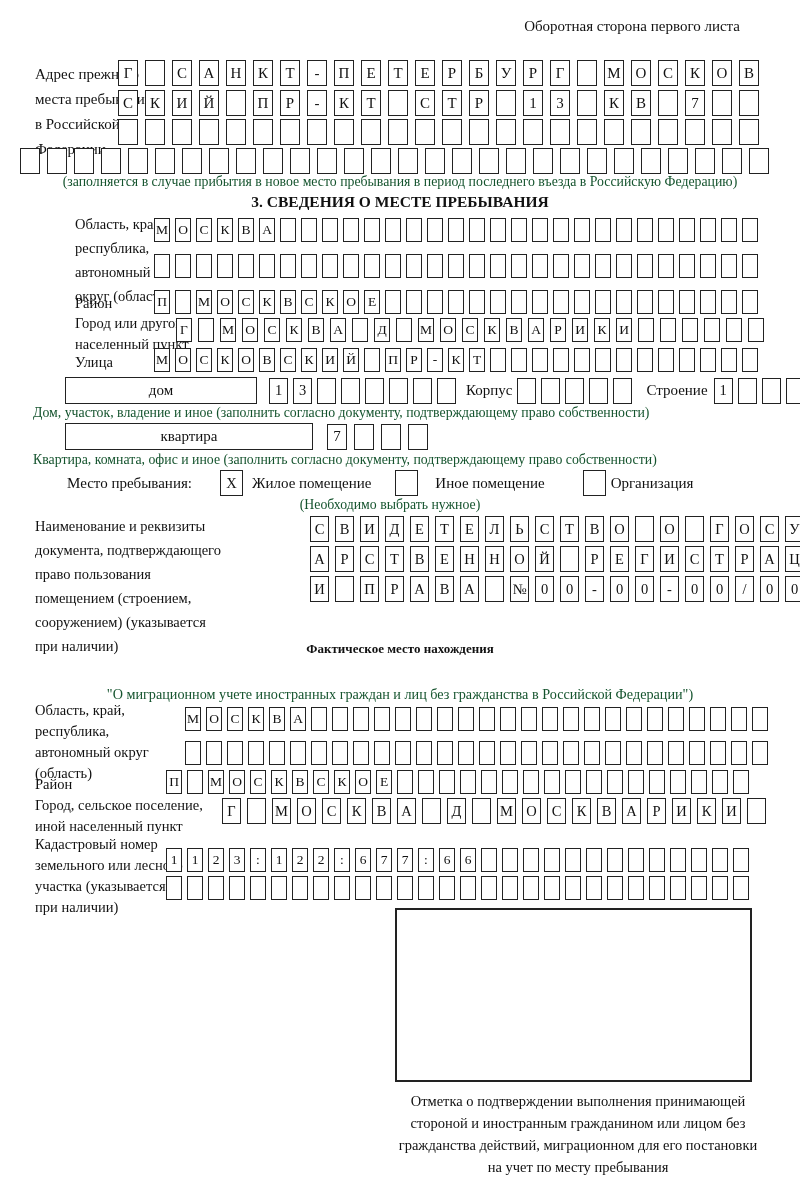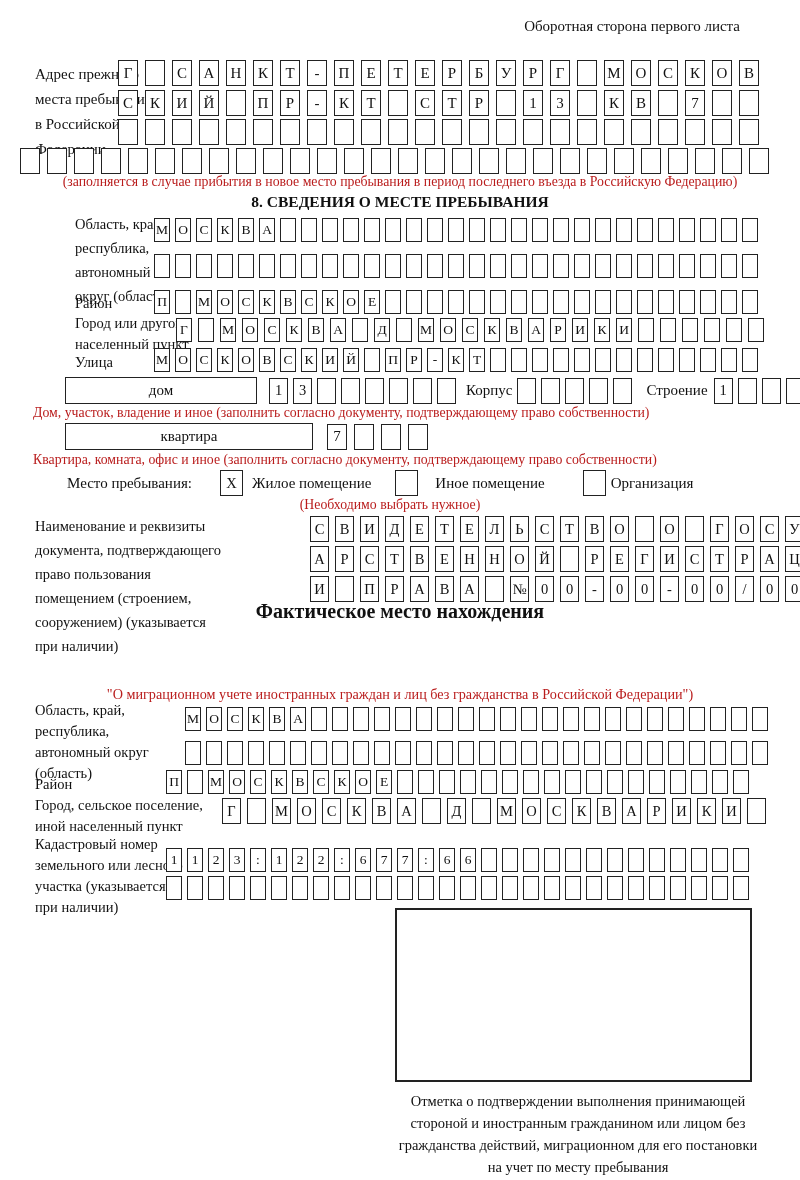--- a/index.html
+++ b/index.html
@@ -7,21 +7,21 @@
     position:relative;
     width:800px;height:1180px;
     background:#fff;
     font-family:"Liberation Serif","DejaVu Serif",serif;
     color:#111;
     overflow:hidden;
   }
   .abs{position:absolute;}
   .lbl{font-size:15px;line-height:25px;}
   .lbl-sm{font-size:14.5px;line-height:21px;}
-  .note{font-size:13.8px;color:#b91c1c;}
+  .note{font-size:13.8px;color:#14532d;}
   .center{text-align:center;width:100%;left:0;}
   .bold{font-weight:bold;}
   
   .boxrow{display:flex;}
   .boxrow .cell{
     box-sizing:border-box;
     border:1.6px solid #222;
     display:flex;align-items:center;justify-content:center;
     background:#fff;
     font-family:"Liberation Serif",serif;
@@ -167,21 +167,21 @@
       <span class="cell"></span>
       <span class="cell"></span>
       <span class="cell"></span>
       <span class="cell"></span>
       <span class="cell"></span>
       <span class="cell"></span>
       <span class="cell"></span>
     </div>
   <div class="abs note center" style="top:174px;">(заполняется в случае прибытия в новое место пребывания в период последнего въезда в Российскую Федерацию)</div>
 
-  <div class="abs center bold" style="top:193px;font-size:15.5px;">8. СВЕДЕНИЯ О МЕСТЕ ПРЕБЫВАНИЯ</div>
+  <div class="abs center bold" style="top:193px;font-size:15.5px;">3. СВЕДЕНИЯ О МЕСТЕ ПРЕБЫВАНИЯ</div>
 
   <div class="abs lbl-sm" style="left:75px;top:212px;width:140px;line-height:24px;">
     <div>Область, край,</div>
     <div>республика,</div>
     <div>автономный</div>
     <div>округ (область)</div>
   </div>
   <div class="abs boxrow boxes-sm" style="left:154px;top:218px;">
       <span class="cell">М</span>
       <span class="cell">О</span>
@@ -465,21 +465,21 @@
       <span class="cell">0</span>
       <span class="cell">0</span>
       <span class="cell">-</span>
       <span class="cell">0</span>
       <span class="cell">0</span>
       <span class="cell">/</span>
       <span class="cell">0</span>
       <span class="cell">0</span>
     </div>
 
-  <div class="abs center bold" style="top:600px;font-size:20px;">Фактическое место нахождения</div>
+  <div class="abs center bold" style="top:641px;font-size:13px;">Фактическое место нахождения</div>
   <div class="abs note center" style="top:686px;font-size:14.2px;">"О миграционном учете иностранных граждан и лиц без гражданства в Российской Федерации")</div>
 
   <div class="abs lbl-sm" style="left:35px;top:700px;width:170px;line-height:21px;">
     <div>Область, край,</div>
     <div>республика,</div>
     <div>автономный округ</div>
     <div>(область)</div>
   </div>
   <div class="abs boxrow boxes-sm" style="left:185px;top:707px;">
       <span class="cell">М</span>

